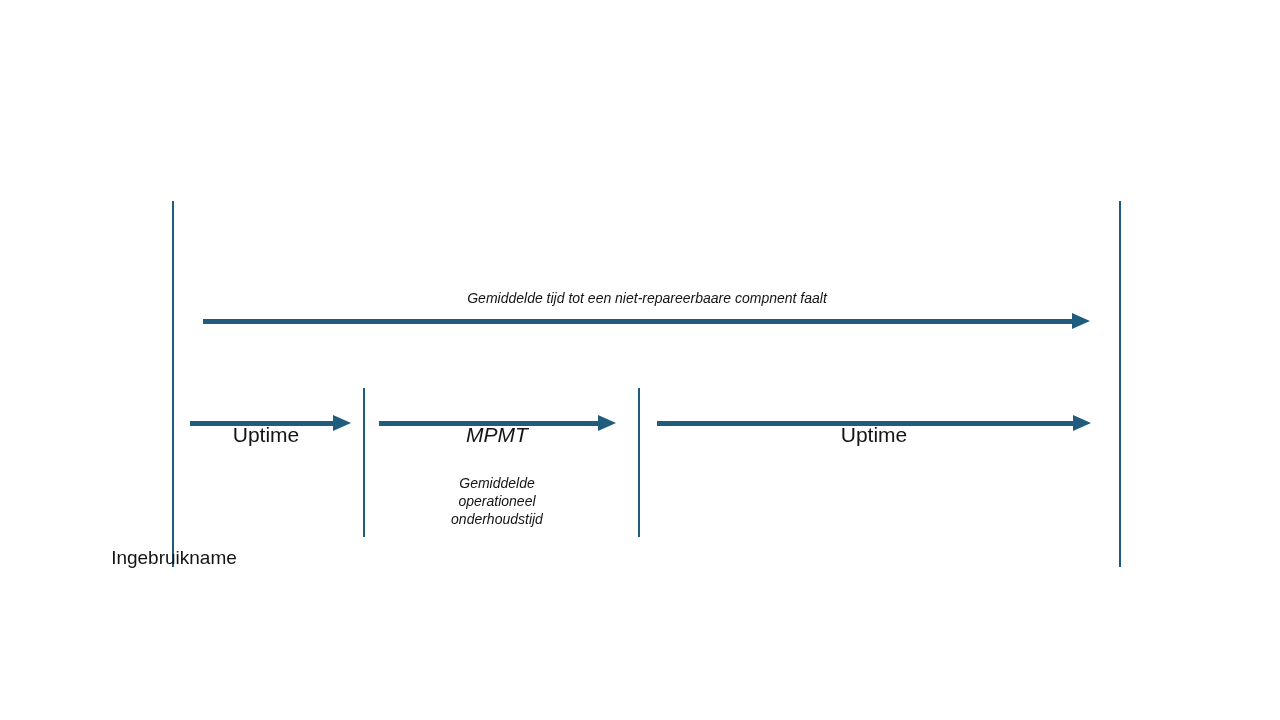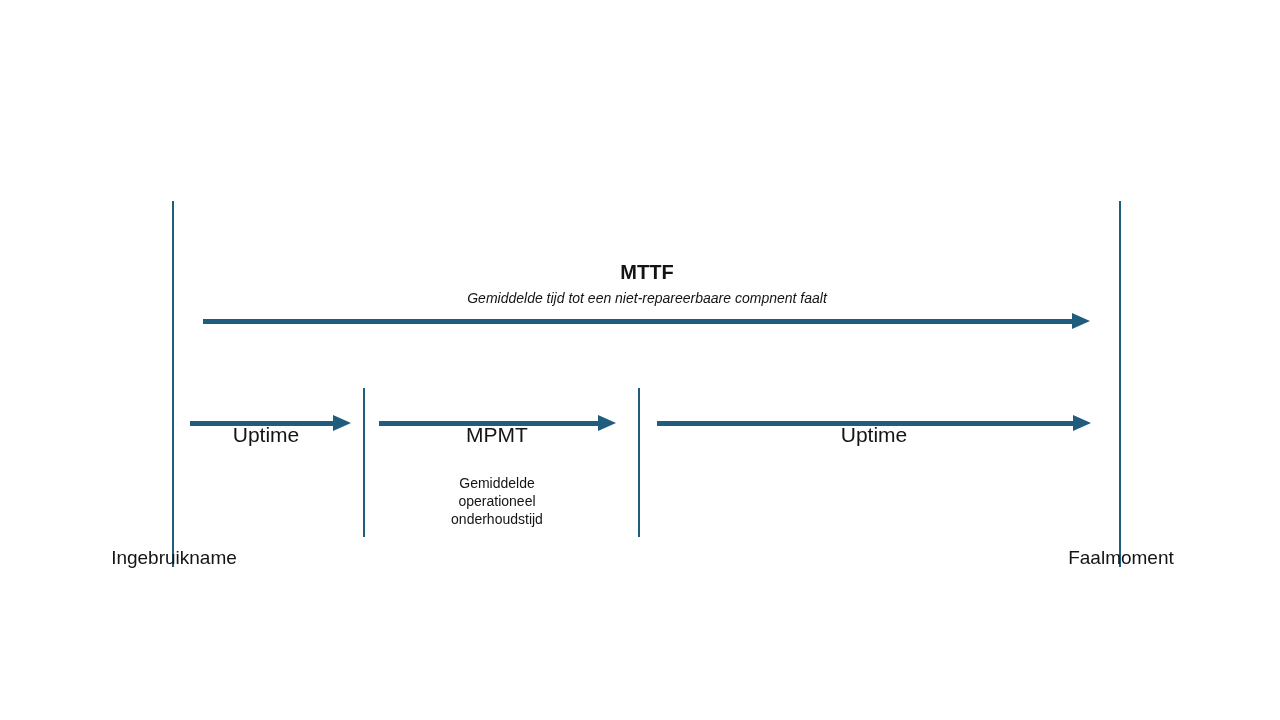--- a/index.html
+++ b/index.html
@@ -50,41 +50,40 @@
   }
   .seg-label {
     top: 422px; width: 200px;
     font-size: 21px; line-height: 26px;
   }
   .seg-desc {
     top: 474px; width: 200px;
     font-size: 14px; line-height: 18px; text-align: center;
   }
   .seg1 { left: 166px; }
-  .seg2 { left: 397px; }
+  .seg2 { left: 397px; font-style: italic; }
   .seg3 { left: 774px; }
   .axis-label {
     top: 546px; width: 200px;
     font-size: 19px; line-height: 24px;
   }
   .axis-start { left: 74px; }
   .axis-end { left: 1021px; }
 </style>
 </head>
 <body style="color: rgb(20, 20, 20); background: rgb(255, 255, 255);">
 
 <div class="slide">
 
   <div class="vline boundary" style="left:172px"></div>
   <div class="vline boundary" style="left:1119px"></div>
 
   <div class="vline divider" style="left:363px"></div>
   <div class="vline divider" style="left:638px"></div>
 
-  <div class="txt mttf-title">MTTF</div>
   <div class="txt mttf-sub">Gemiddelde tijd tot een niet-repareerbaare compnent faalt</div>
 
   <div>
     <div class="shaft" style="left:203px; top:319px; width:869px"></div>
     <div class="ahead" style="left:1072px; top:313px"></div>
   </div>
 
   <div>
     <div class="shaft" style="left:190px; top:421px; width:143px"></div>
     <div class="ahead" style="left:333px; top:415px"></div>
@@ -103,15 +102,14 @@
   <div class="txt seg-label seg2">MPMT</div>
   <div class="txt seg-desc seg2">
     <div>Gemiddelde</div>
     <div>operationeel</div>
     <div>onderhoudstijd</div>
   </div>
 
   <div class="txt seg-label seg3">Uptime</div>
 
   <div class="txt axis-label axis-start">Ingebruikname</div>
-  <div class="txt axis-label axis-end">Faalmoment</div>
 
 </div>
 
 </body></html>

